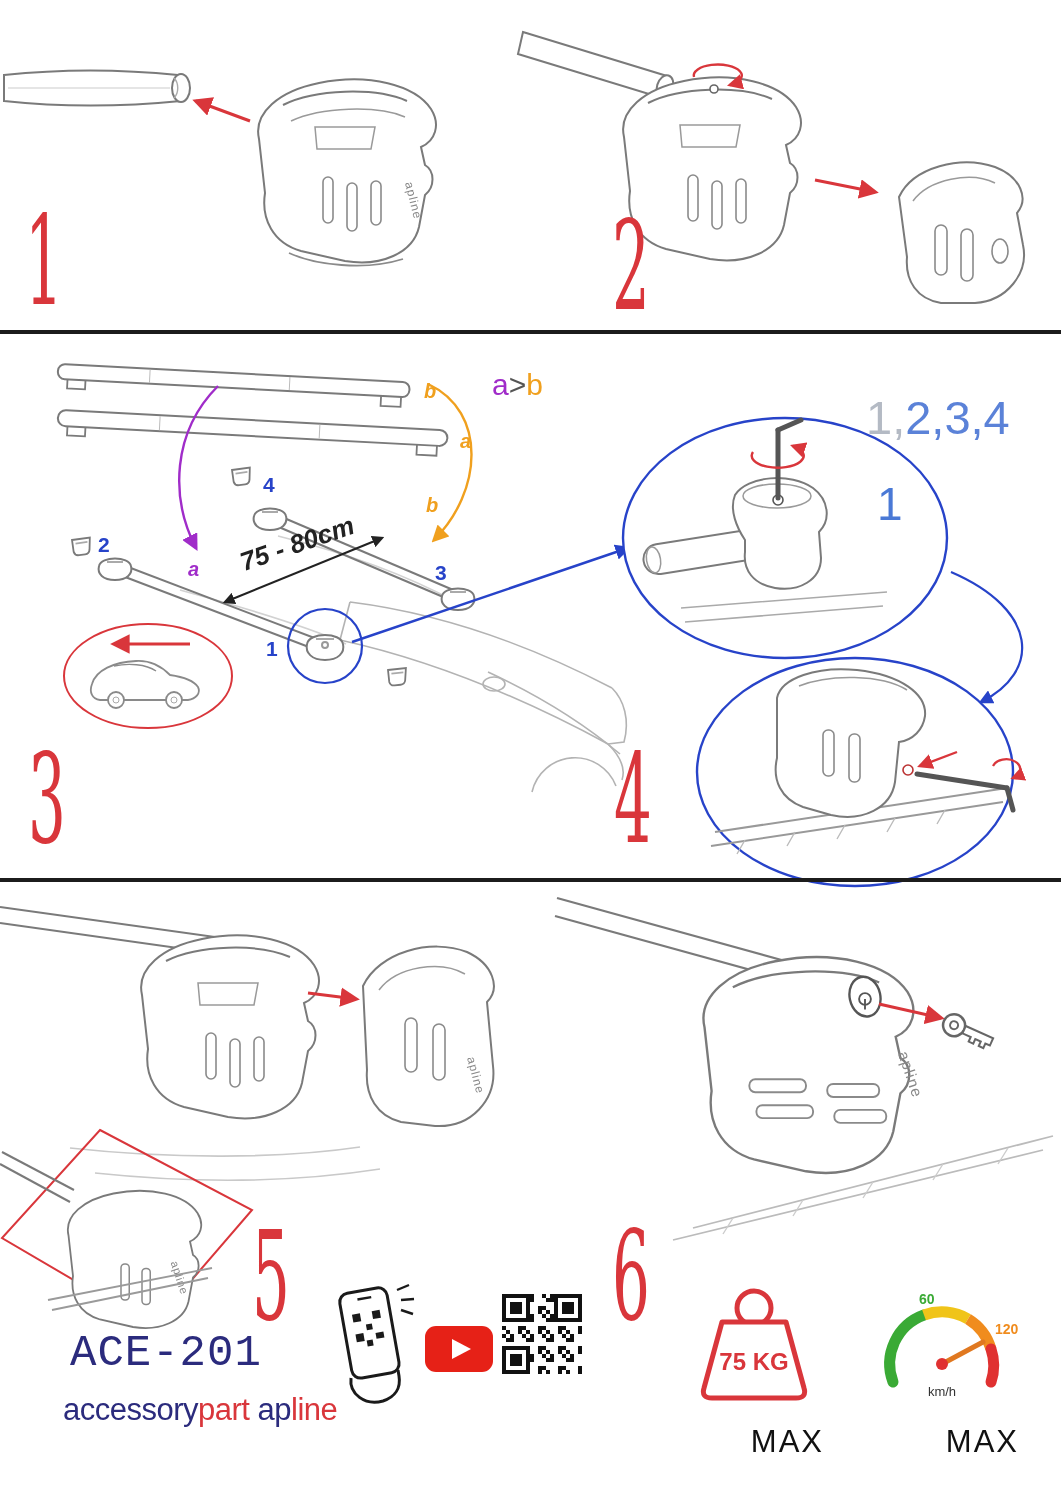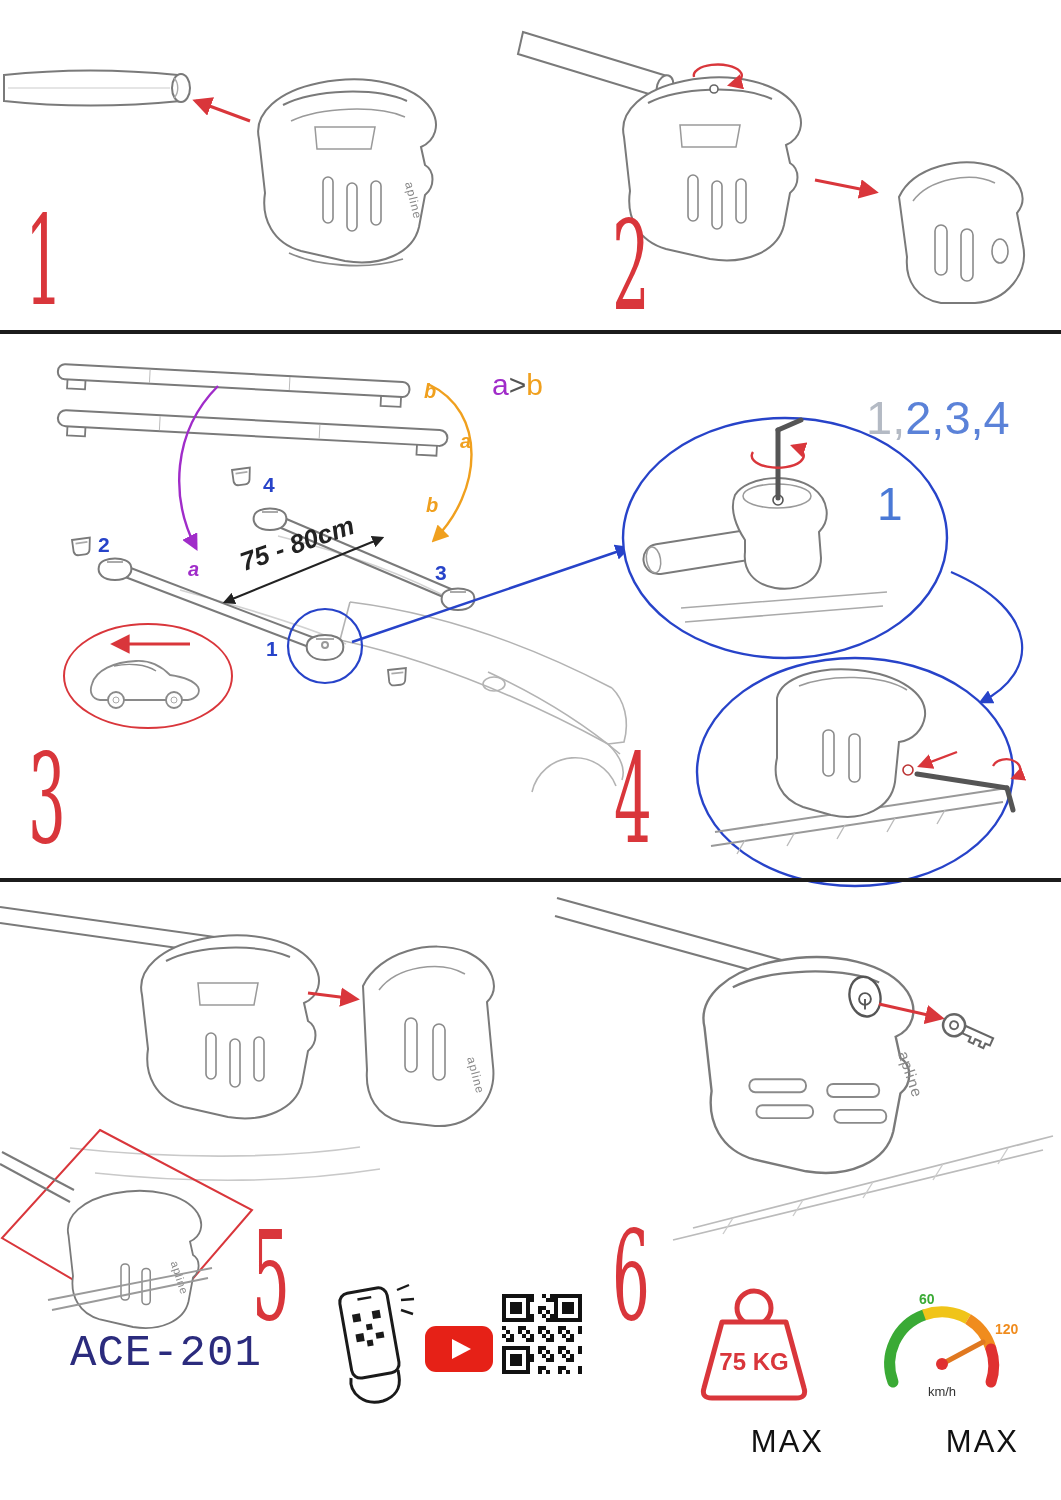--- a/index.html
+++ b/index.html
@@ -440,20 +440,21 @@
         <rect x="76" y="72" width="4" height="4"></rect>
         <rect x="36" y="76" width="4" height="4"></rect>
         <rect x="44" y="76" width="4" height="4"></rect>
         <rect x="56" y="76" width="4" height="4"></rect>
         <rect x="64" y="76" width="4" height="4"></rect>
         <rect x="76" y="76" width="4" height="4"></rect>
       </g>
 </svg>
 
 <div class="model" style="left:70px;top:1328px">ACE-201</div>
+<div class="brandline" style="left:63px;top:1392px"><span class="navy">accessory</span><span class="red">part</span><span>&nbsp;</span><span class="navy">ap</span><span class="red">line</span></div>
 
 <div class="limitbox" style="left:678px;top:1282px;width:146px">
   <svg width="140" height="128" viewBox="0 0 140 128">
     <circle cx="70" cy="26" r="17" fill="none" stroke="#d9363b" stroke-width="5"></circle>
     <path d="M38,40 L102,40 L120,106 Q123,116 112,116 L28,116 Q17,116 20,106 Z" fill="#fff" stroke="#d9363b" stroke-width="5" stroke-linejoin="round"></path>
     <text x="70" y="88" text-anchor="middle" font-size="24" font-weight="bold" fill="#d9363b">75 KG</text>
   </svg>
   <div class="maxlabel">MAX</div>
 </div>
 

